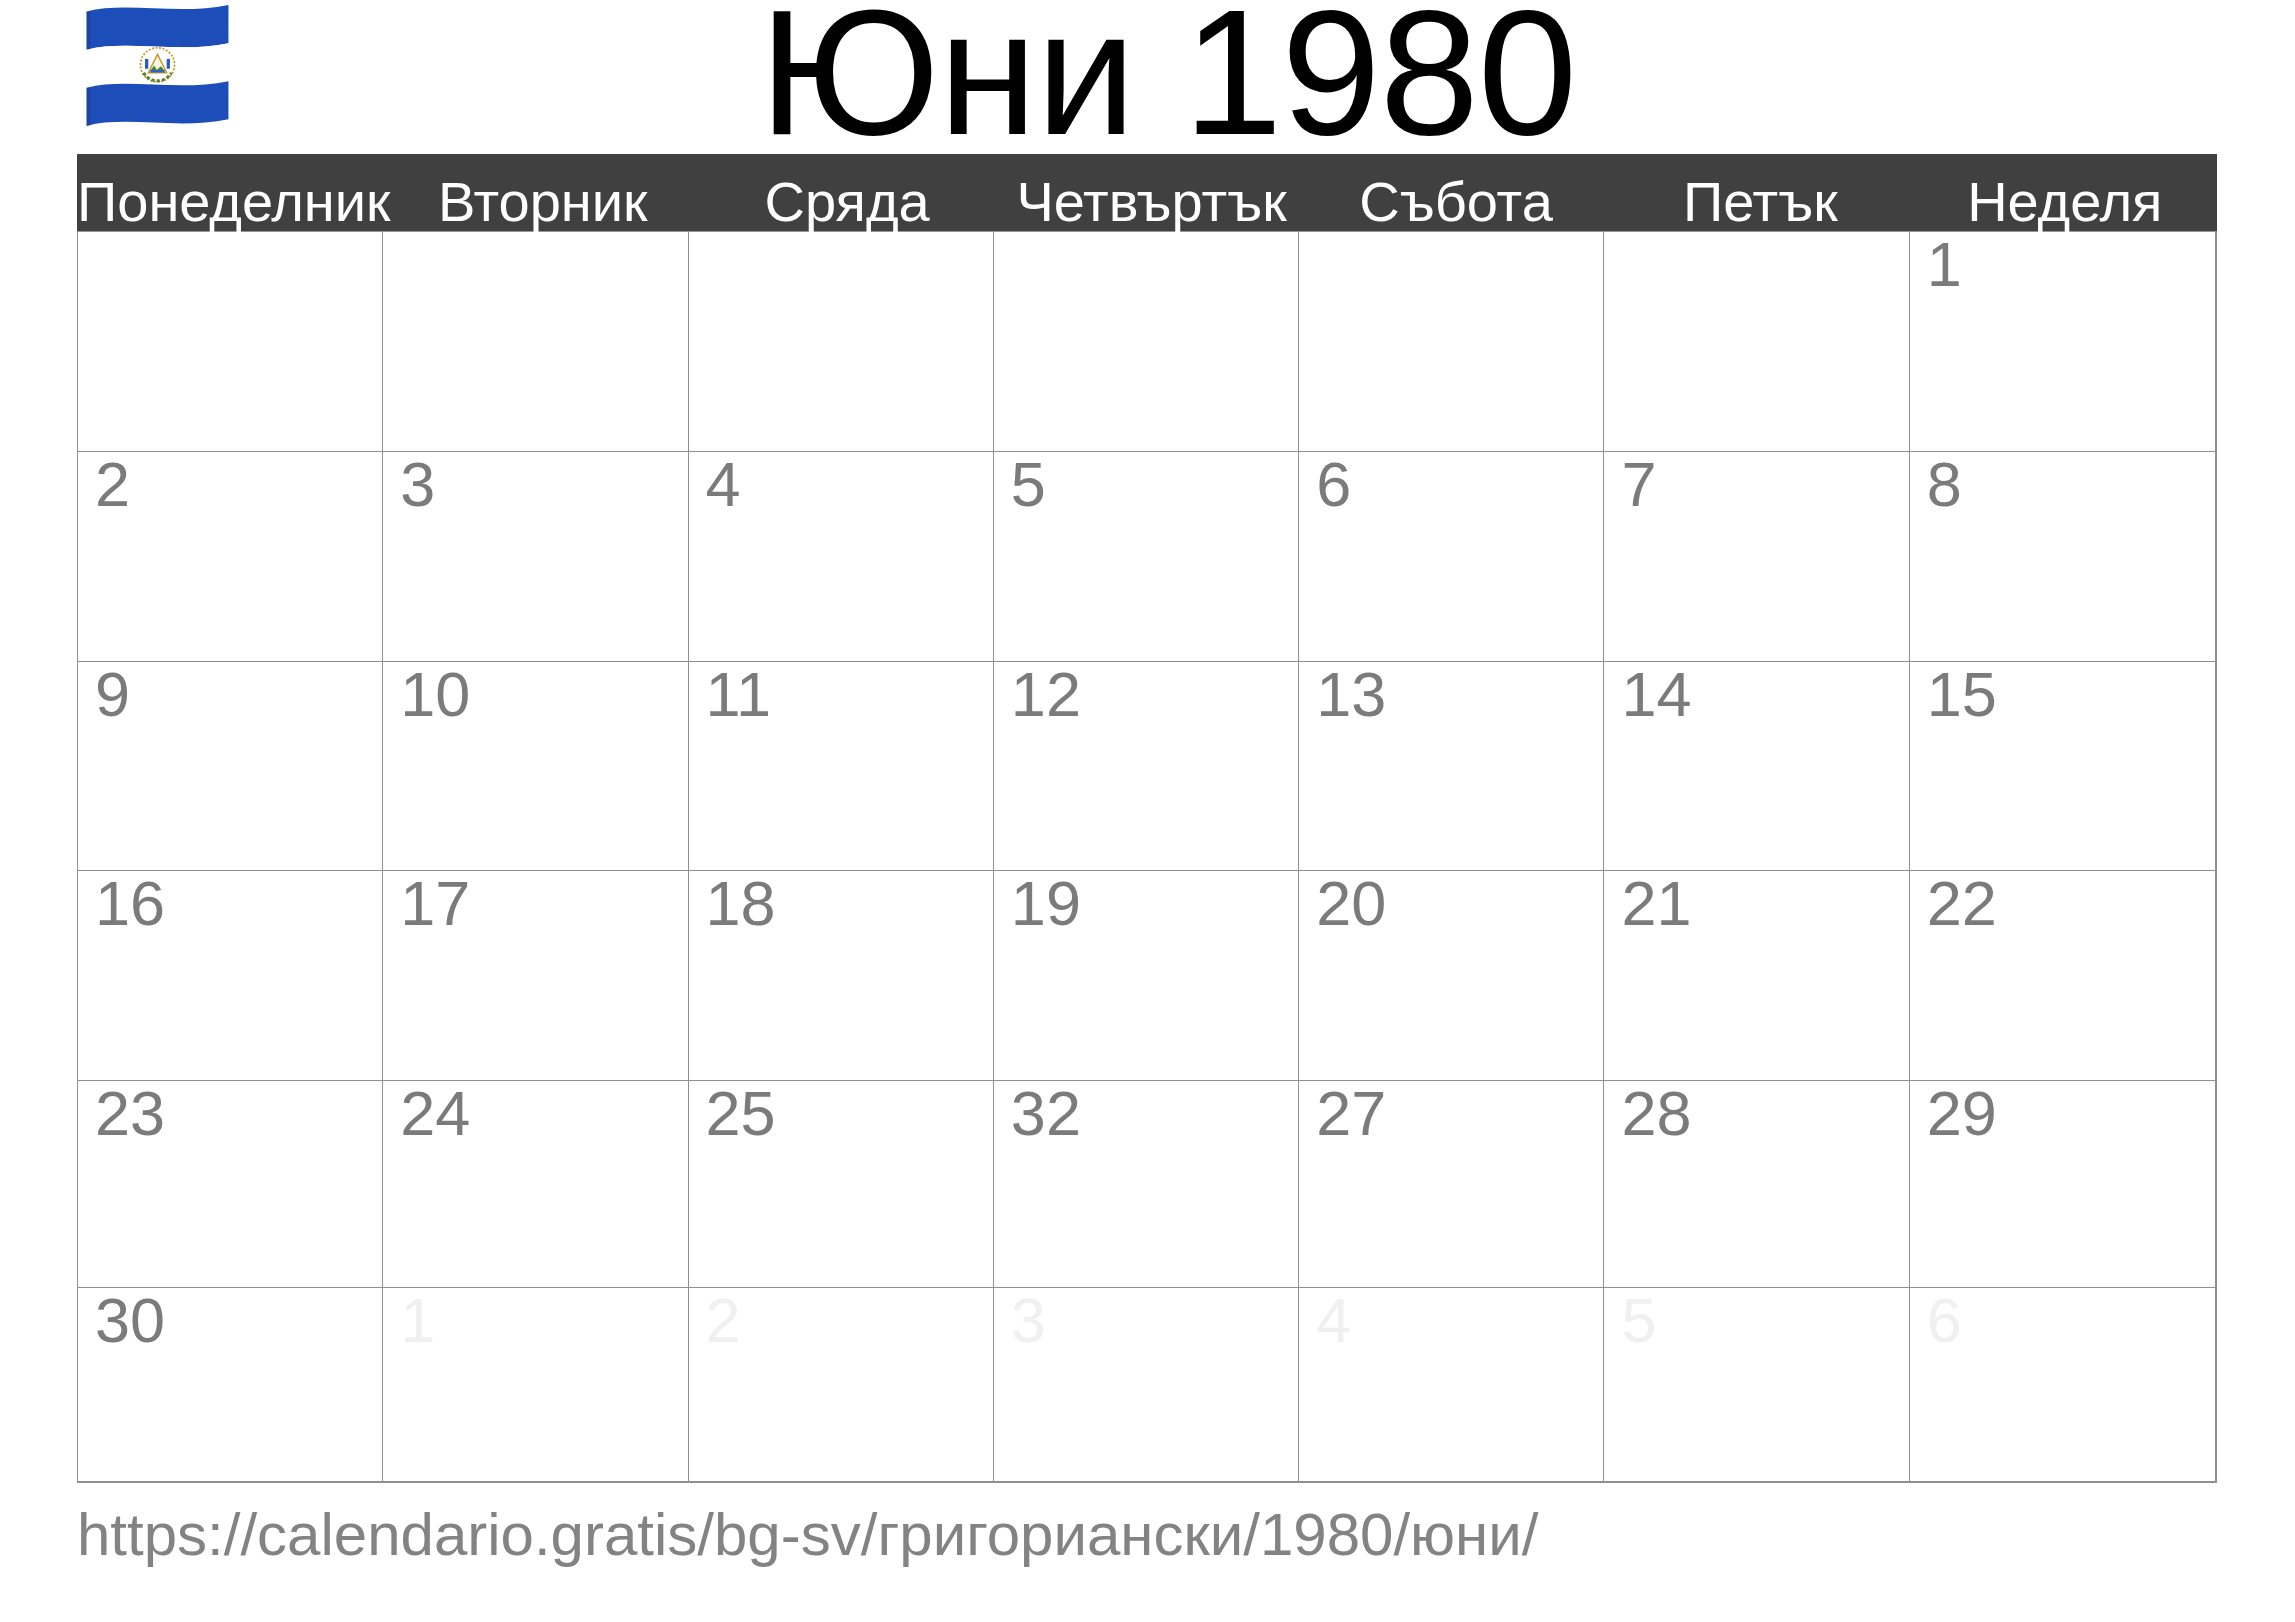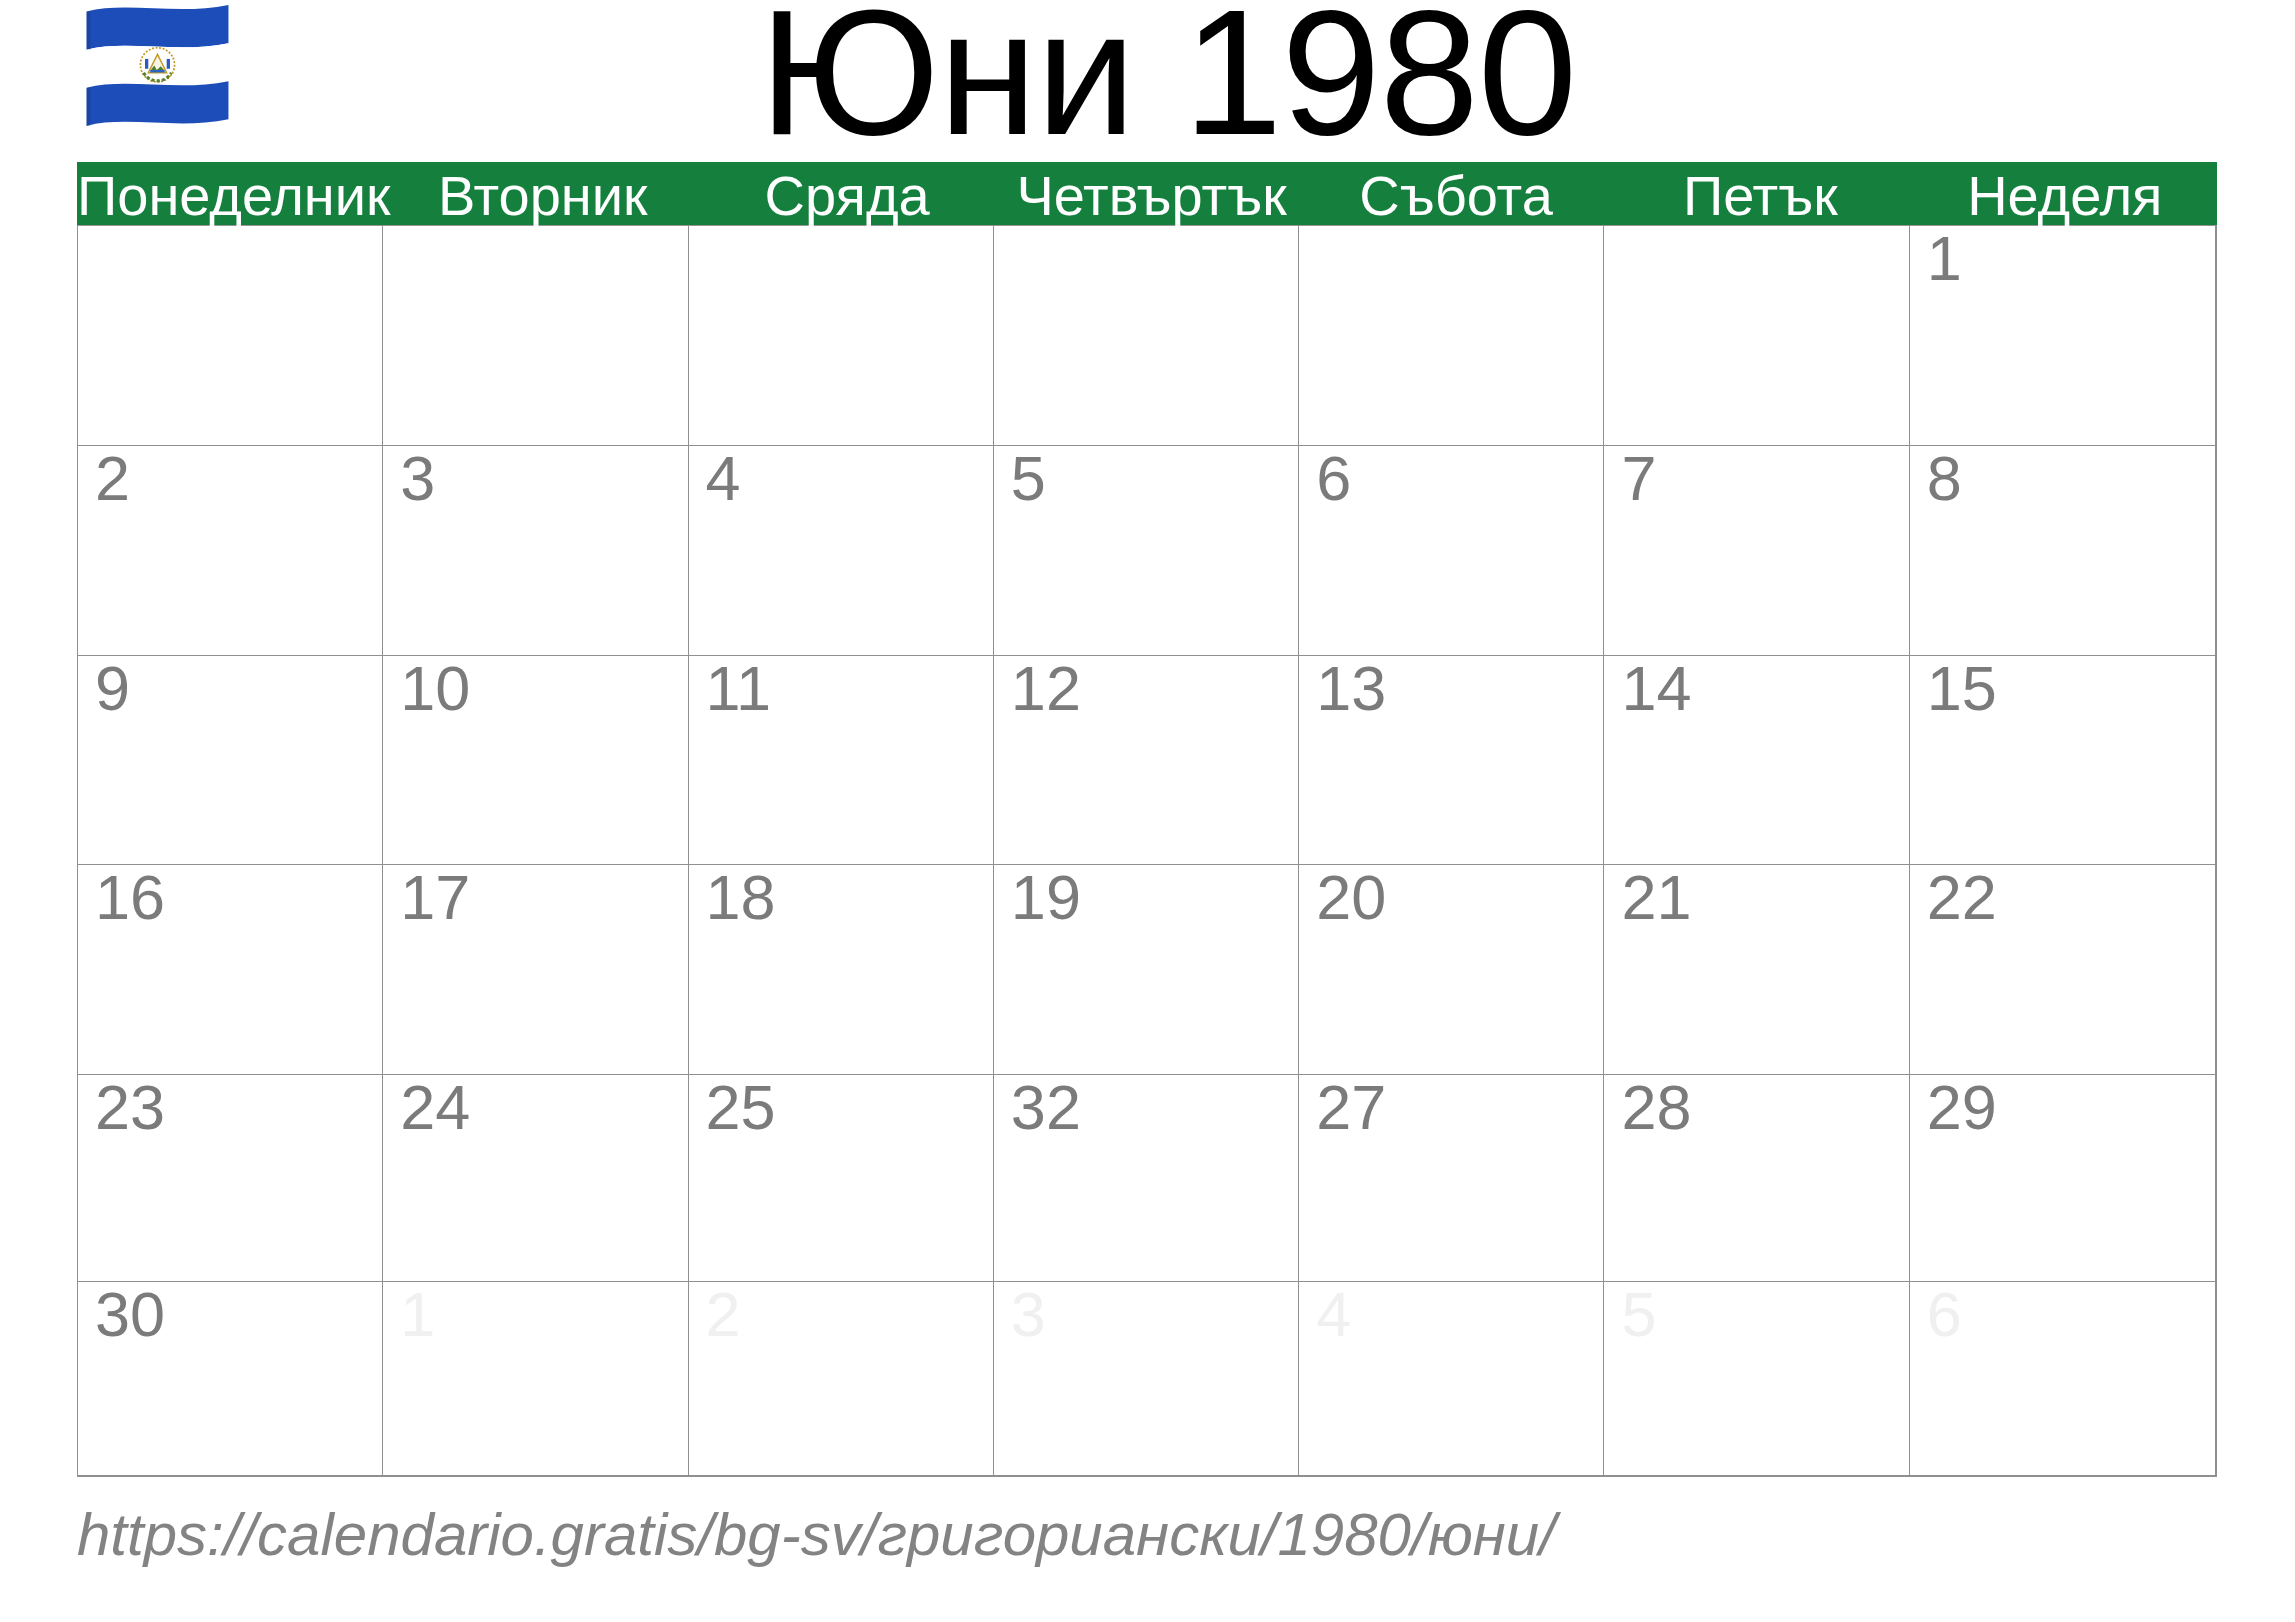--- a/index.html
+++ b/index.html
@@ -28,23 +28,22 @@
     color:#000000;
     white-space:nowrap;
   }
   
   .calendar{
     position:absolute;left:77px;top:154px;width:2140px;
   }
   .weekday-row{
     display:grid;
     grid-template-columns:repeat(7,1fr);
-    height:63px;
-    background:#15803d;
-    margin-top:8px;
+    height:77px;
+    background:#404040;
   }
   .weekday-cell{
     display:flex;justify-content:center;align-items:flex-end;
     padding-bottom:1.3px;
     color:#ffffff;
     font-size:56px;
     line-height:1;
     white-space:nowrap;
     overflow:visible;
   }
@@ -73,21 +72,20 @@
     color:#7b7b7b;
   }
   .ghost{color:#f0f0f0;}
   
   .footer-url{
     position:absolute;left:77px;top:1505px;
     font-size:60px;
     line-height:1;
     color:#838383;
     white-space:nowrap;
-    font-style:italic;
   }
 </style>
 </head>
 <body>
 
 <div class="page">
 
   <div class="flag">
     <svg viewBox="0 0 245 193" xmlns="http://www.w3.org/2000/svg">
       <path fill="#1d4db8" d="M16,16 C75,0 155,22 232,6 L232,64 C155,80 75,58 16,74 Z"></path>

